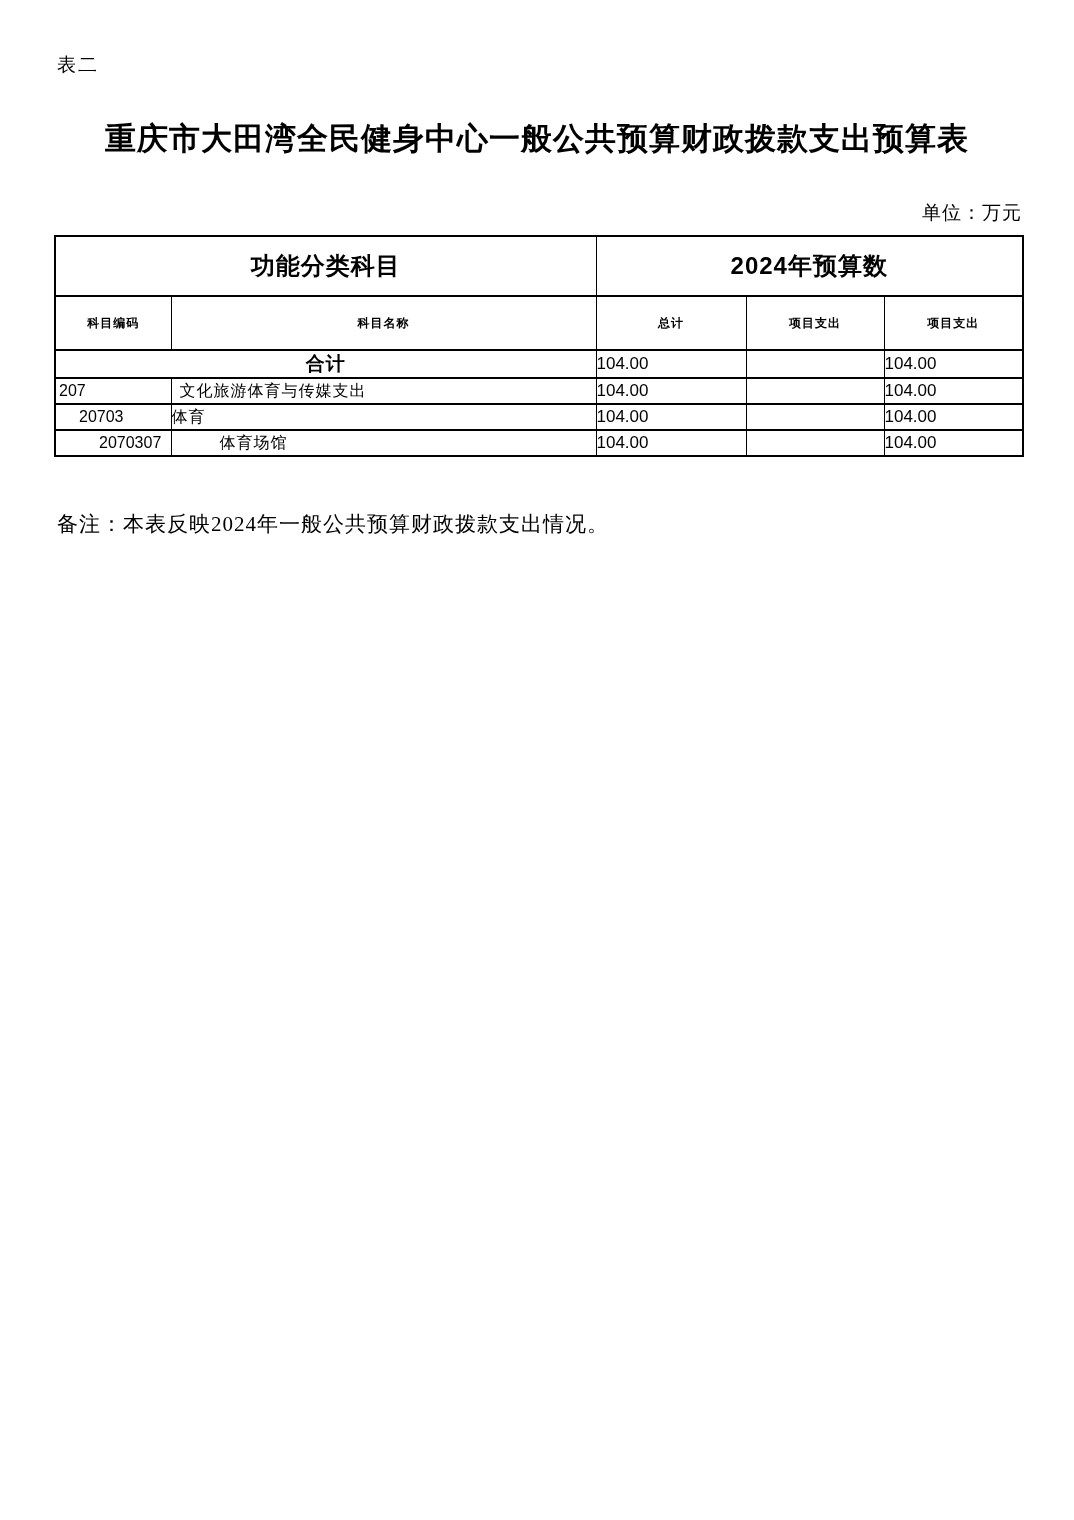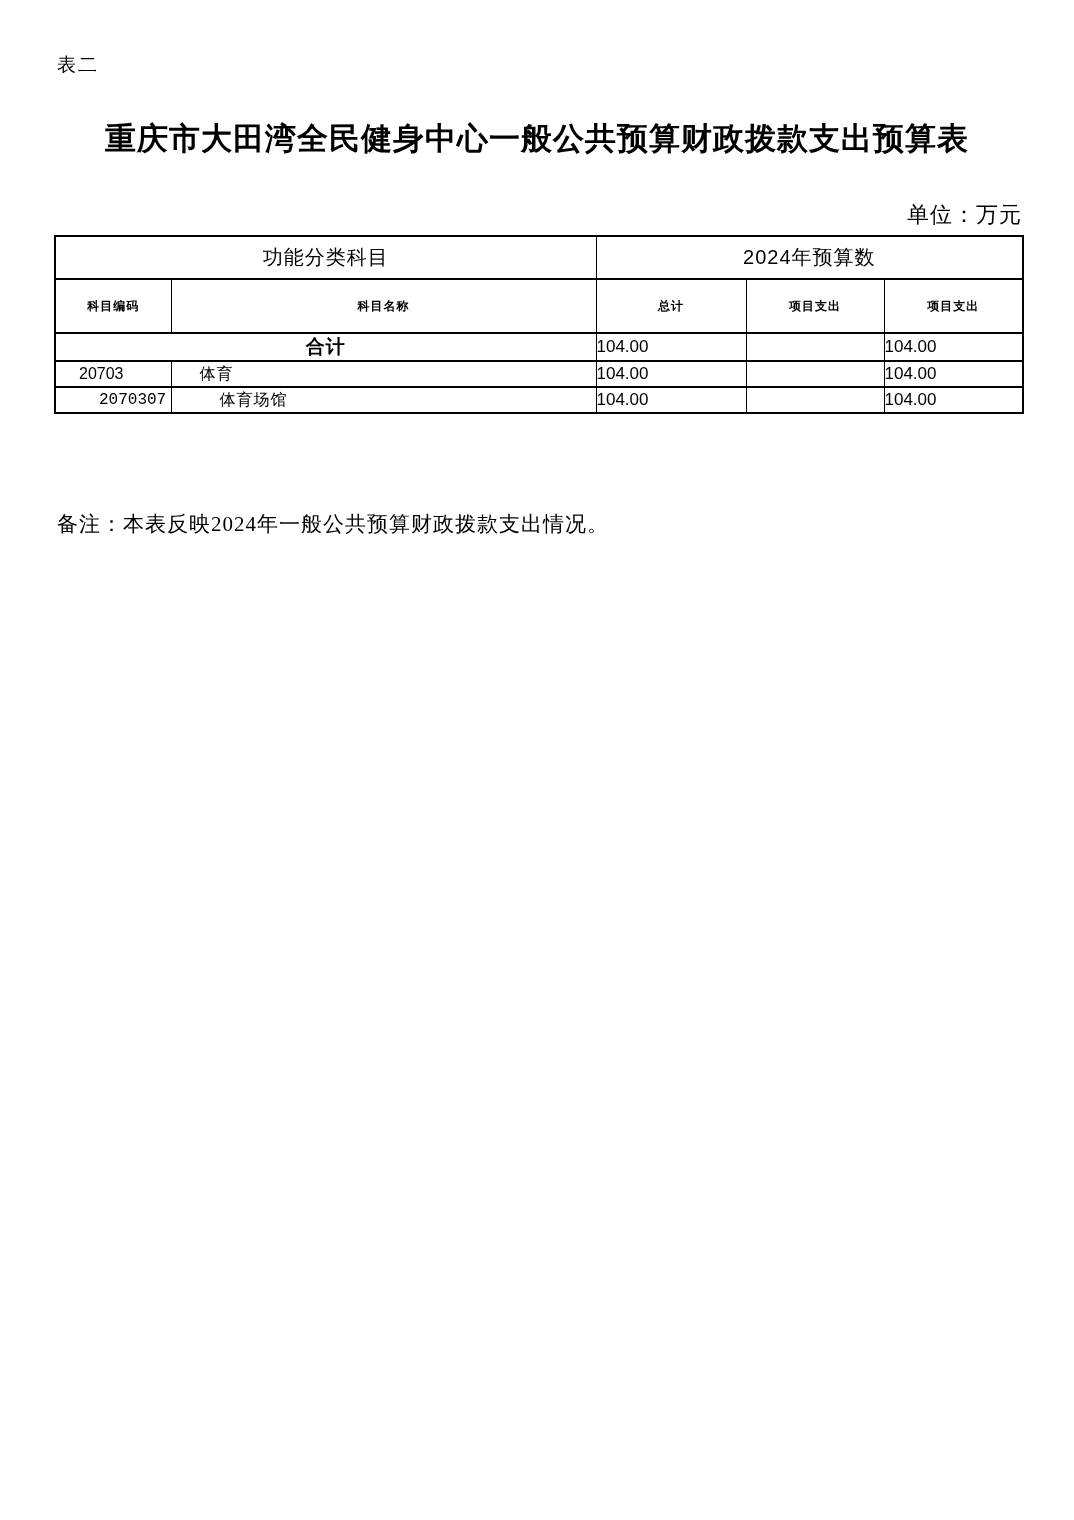--- a/index.html
+++ b/index.html
@@ -27,47 +27,47 @@
     width: 100%;
     text-align: center;
     font-size: 31px;
     font-weight: bold;
     letter-spacing: 1px;
   }
   .unit-note {
     position: absolute;
     right: 52px;
     top: 200px;
-    font-size: 22px;
+    font-size: 19px;
     letter-spacing: 1px;
   }
   table.budget-table {
     position: absolute;
     left: 54px;
     top: 235px;
     width: 968px;
     border-collapse: collapse;
     table-layout: fixed;
     border: 2px solid #000000;
   }
   table.budget-table td {
     border-left: 1px solid #000000;
     border-right: 1px solid #000000;
     border-top: 2px solid #000000;
     border-bottom: 2px solid #000000;
     overflow: hidden;
     white-space: nowrap;
   }
   .hrow1 td {
-    height: 43px;
+    height: 60px;
     text-align: center;
     vertical-align: middle;
     font-family: "Liberation Sans", "DejaVu Sans", sans-serif;
-    font-weight: normal;
-    font-size: 20px;
+    font-weight: bold;
+    font-size: 24px;
     letter-spacing: 1px;
   }
   .hrow2 td {
     height: 54px;
     text-align: center;
     vertical-align: middle;
     font-family: "Liberation Sans", "DejaVu Sans", sans-serif;
     font-weight: bold;
     font-size: 12px;
     letter-spacing: 1px;
@@ -92,23 +92,23 @@
     letter-spacing: 1px;
   }
   td.num {
     font-family: "Liberation Sans", "DejaVu Sans", sans-serif;
     font-size: 17px;
     text-align: left;
     padding-right: 3px;
   }
   td.code.ind0 { padding-left: 3px; }
   td.code.ind1 { padding-left: 23px; }
-  td.code.ind2 { padding-left: 43px; font-family: Liberation Mono, monospace; }
+  td.code.ind2 { padding-left: 43px; }
   td.name.ind0 { padding-left: 8px; }
-  td.name.ind1 { padding-left: 28px; }
+  td.name.ind1 { }
   td.name.ind2 { padding-left: 48px; }
   .remark {
     position: absolute;
     left: 57px;
     top: 510px;
     font-size: 21px;
     letter-spacing: 1px;
   }
 </style>
 </head>
@@ -142,20 +142,27 @@
         <td>项目支出</td>
         <td>项目支出</td>
       </tr>
       <tr class="drow">
         <td colspan="2" class="total-label">合计</td>
         <td class="num">104.00</td>
         <td class="num"></td>
         <td class="num">104.00</td>
       </tr>
       <tr class="drow">
+        <td class="code ind0">207</td>
+        <td class="name ind0">文化旅游体育与传媒支出</td>
+        <td class="num">104.00</td>
+        <td class="num"></td>
+        <td class="num">104.00</td>
+      </tr>
+      <tr class="drow">
         <td class="code ind1">20703</td>
         <td class="name ind1">体育</td>
         <td class="num">104.00</td>
         <td class="num"></td>
         <td class="num">104.00</td>
       </tr>
       <tr class="drow">
         <td class="code ind2">2070307</td>
         <td class="name ind2">体育场馆</td>
         <td class="num">104.00</td>

